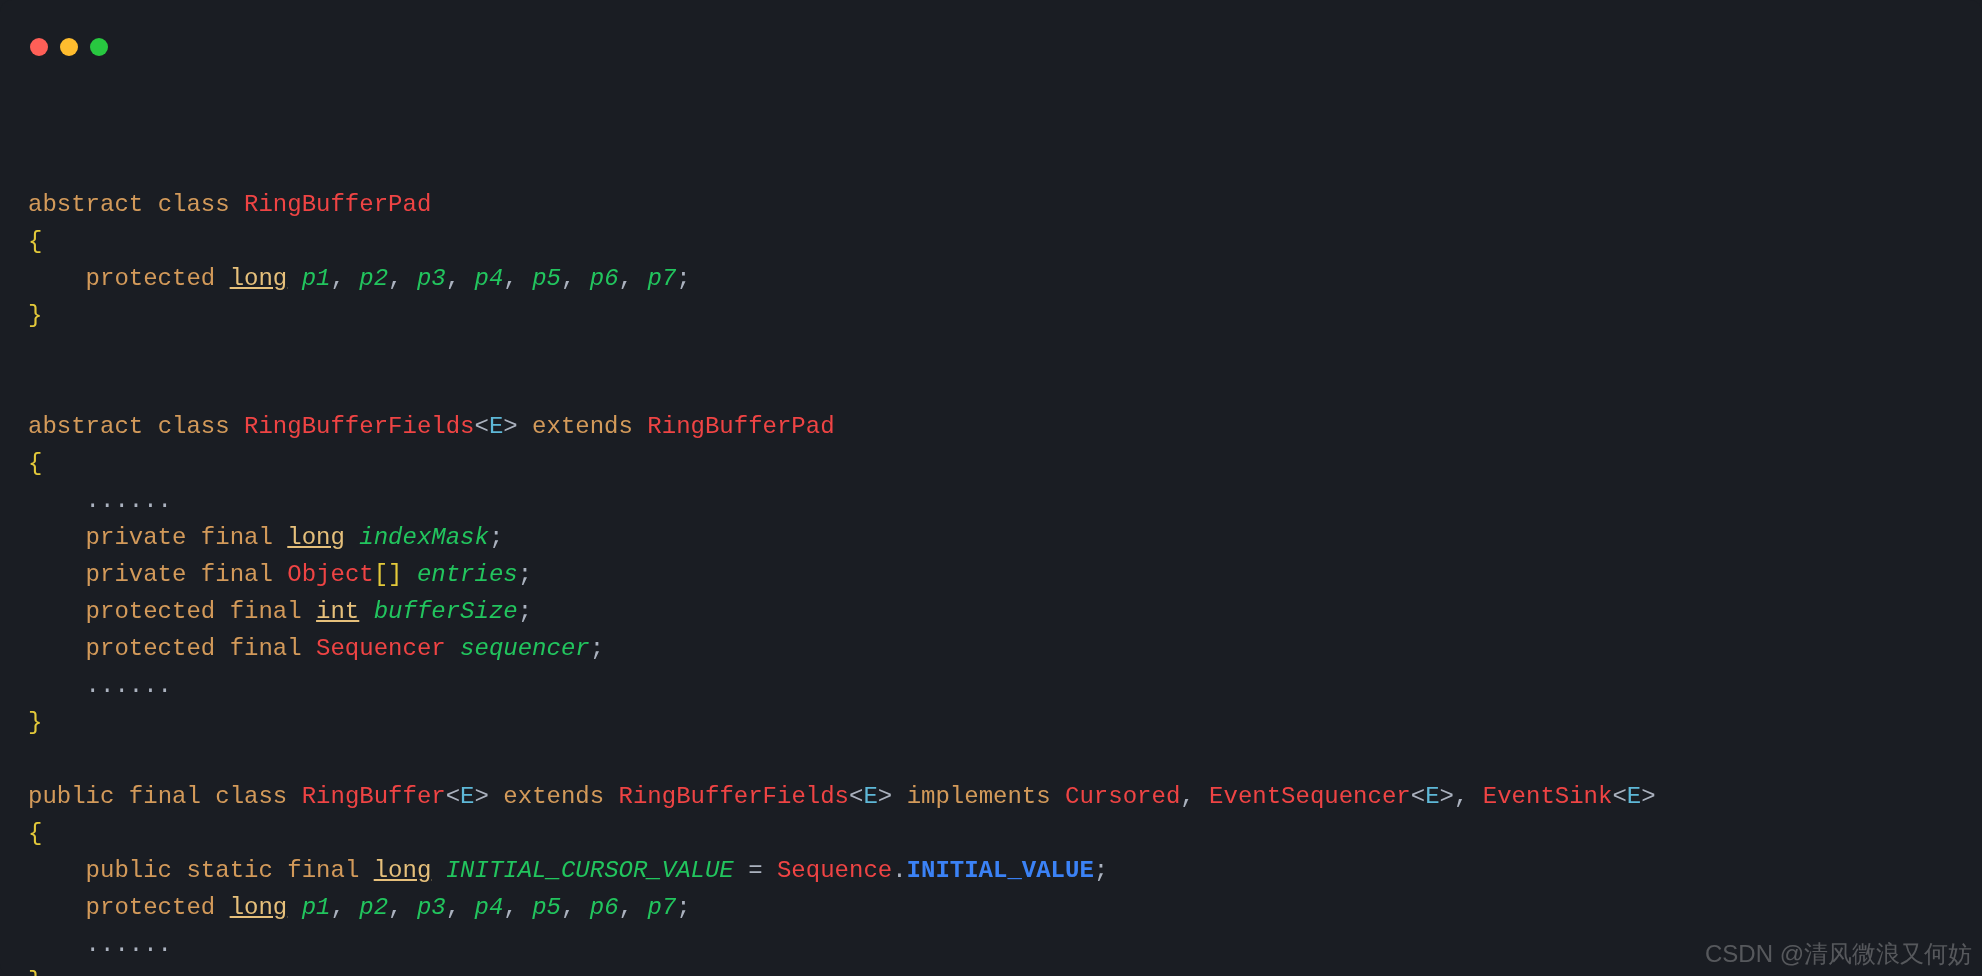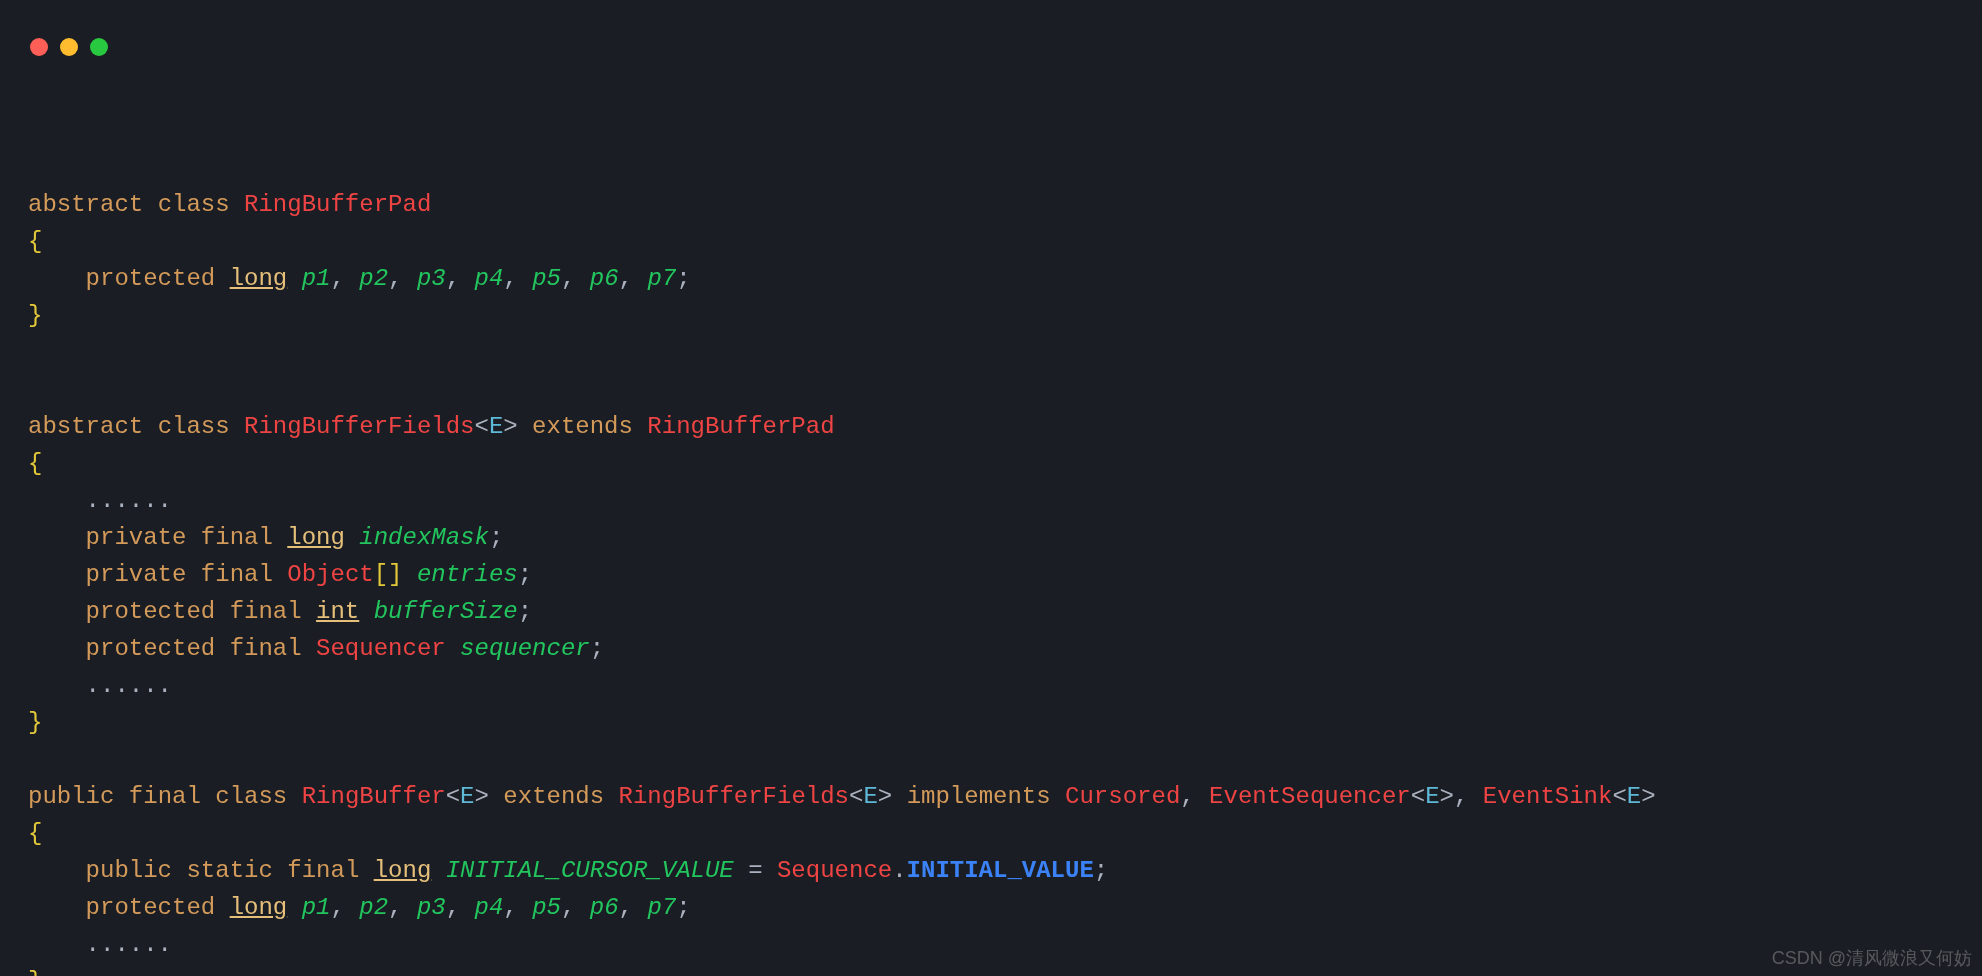--- a/index.html
+++ b/index.html
@@ -45,21 +45,21 @@
   .tok-punct     { color: #abb2bf; }
   .tok-var       { color: #22c55e; font-style: italic; }
   .tok-member    { color: #3b82f6; font-weight: bold; }
   .tok-generic   { color: #5eb8d8; }
   .tok-op        { color: #abb2bf; }
   .watermark {
     position: absolute;
     right: 10px;
     bottom: 6px;
     font-family: sans-serif;
-    font-size: 18px;
+    font-size: 24px;
     color: rgba(200,200,200,0.35);
   }
 </style>
 </head>
 <body>
 
 <div class="window">
 
   <div class="titlebar">
     <div class="dot" style="background:#ff5f57"></div>

